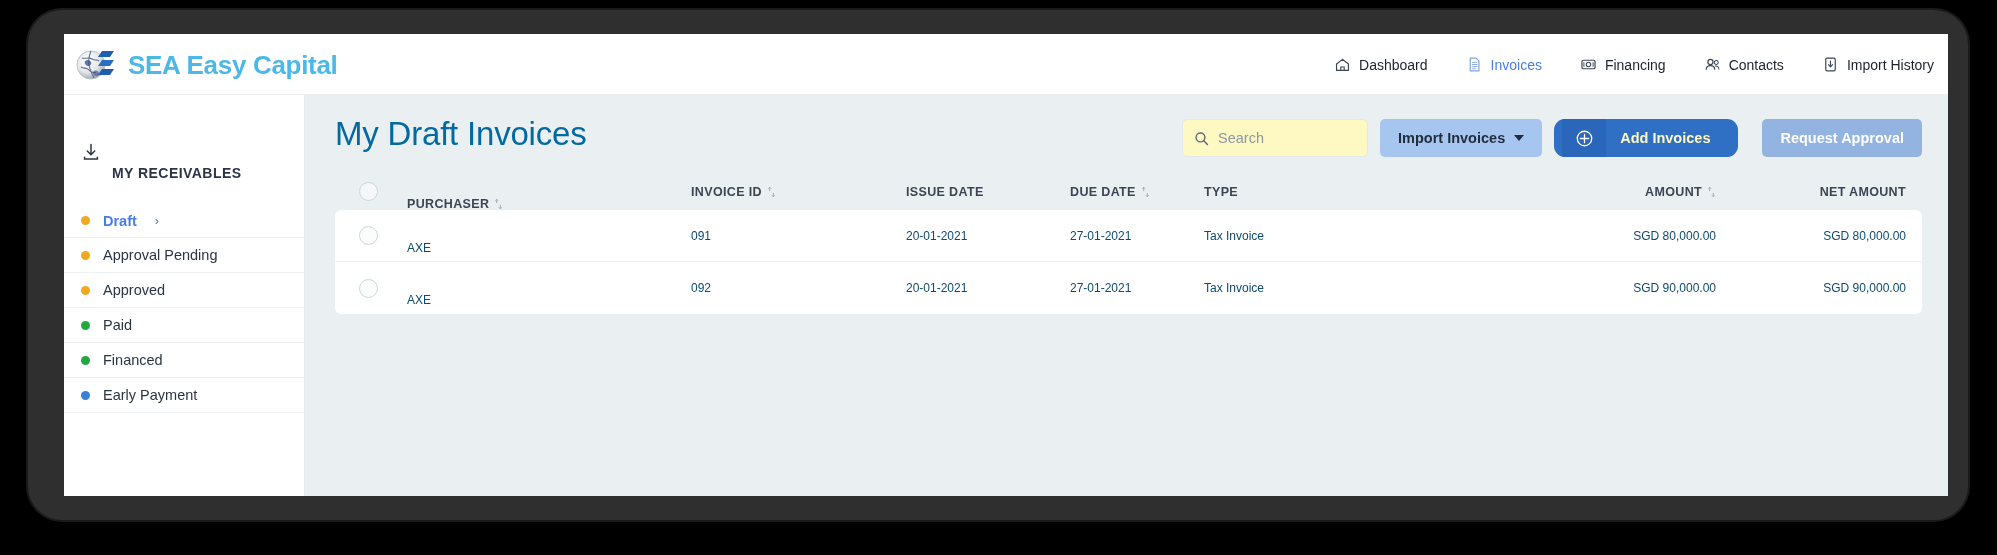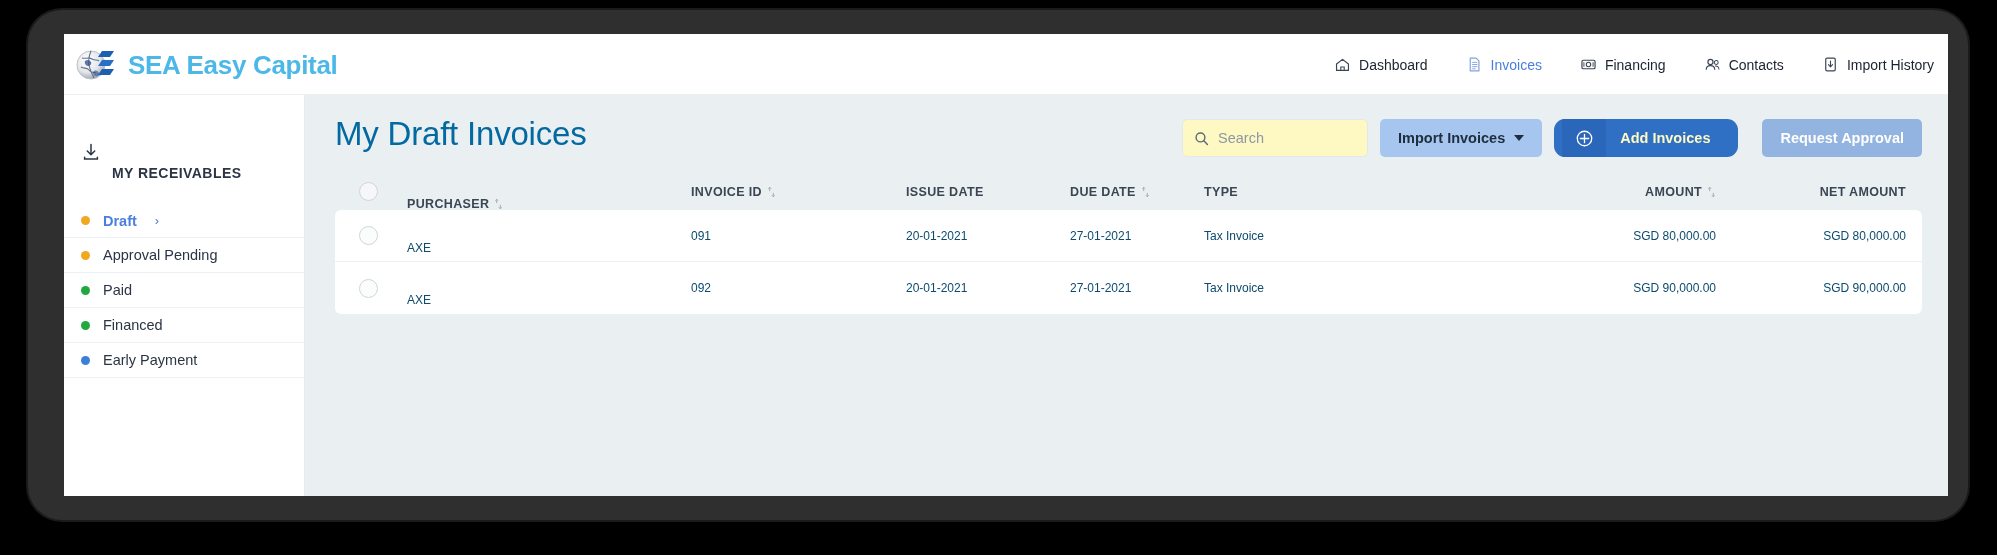--- a/index.html
+++ b/index.html
@@ -239,20 +239,24 @@
           <div class="side-item active">
             <span class="side-dot" style="background:#f0a81e"></span>
             <span class="side-text">Draft</span>
             <span class="side-chev">›</span>
           </div>
           <div class="side-item">
             <span class="side-dot" style="background:#f0a81e"></span>
             <span class="side-text">Approval Pending</span>
           </div>
           <div class="side-item">
+            <span class="side-dot" style="background:#f0a81e"></span>
+            <span class="side-text">Approved</span>
+          </div>
+          <div class="side-item">
             <span class="side-dot" style="background:#21a840"></span>
             <span class="side-text">Paid</span>
           </div>
           <div class="side-item">
             <span class="side-dot" style="background:#21a840"></span>
             <span class="side-text">Financed</span>
           </div>
           <div class="side-item">
             <span class="side-dot" style="background:#3a80d8"></span>
             <span class="side-text">Early Payment</span>

